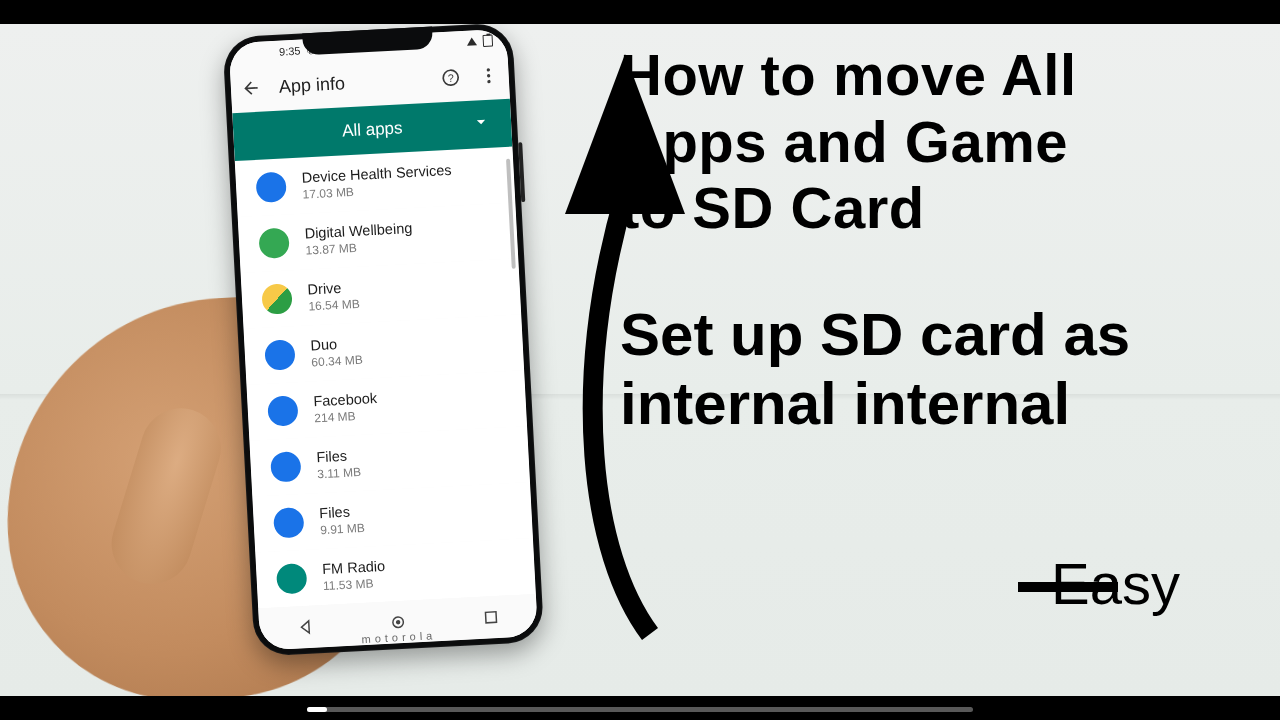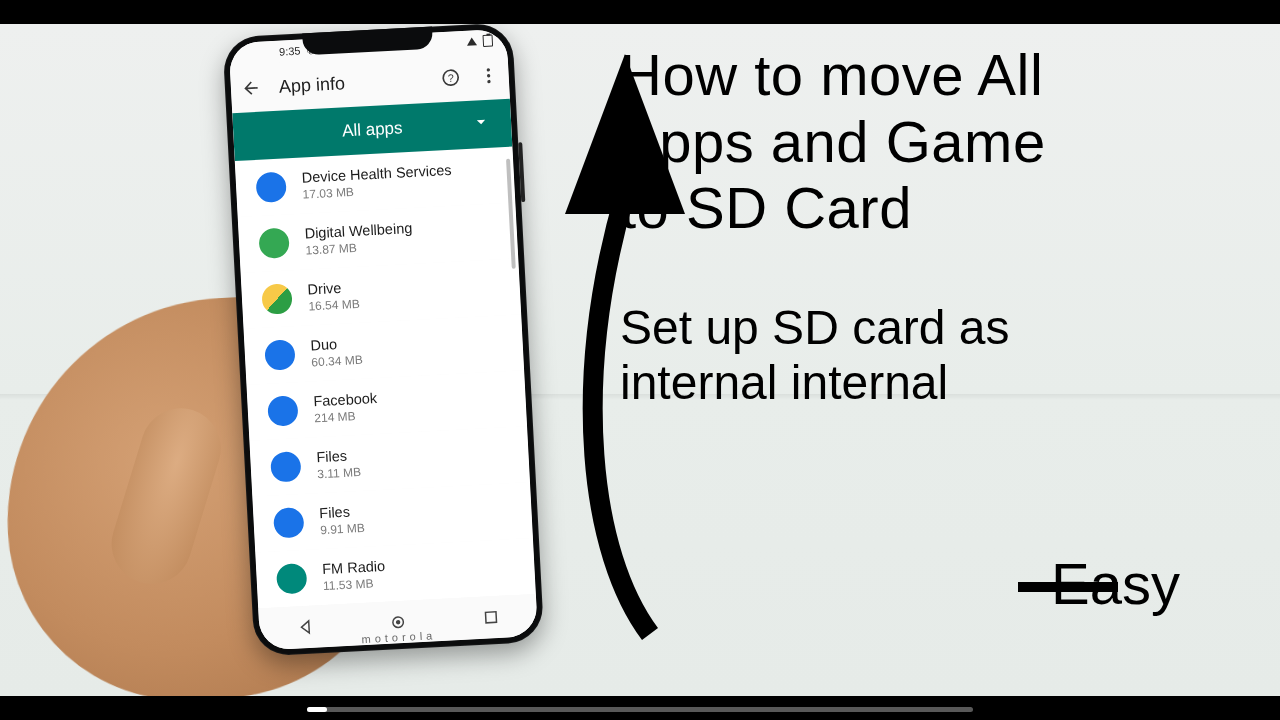--- a/index.html
+++ b/index.html
@@ -10,22 +10,22 @@
   .letterbox-bottom { bottom: 0; }
   .scene {
     position: absolute; top: 24px; left: 0; right: 0; bottom: 24px;
     background: linear-gradient(to bottom, #eef0ef 0%, #e8edea 55%, #e6ebe8 100%);
     overflow: hidden;
   }
   .table-edge { position: absolute; left: 0; right: 0; top: 55%; height: 6px; background: linear-gradient(to bottom, rgba(0,0,0,.06), rgba(0,0,0,0)); }
 
   
   .overlay { position: absolute; right: 40px; top: 18px; width: 620px; color: #000; }
-  .overlay h1 { font-size: 58px; font-weight: 400; line-height: 1.15; letter-spacing: .5px; }
-  .overlay h2 { font-size: 48px; font-weight: 400; line-height: 1.15; margin-top: 58px; }
+  .overlay h1 { font-size: 58px; font-weight: 700; line-height: 1.15; letter-spacing: .5px; }
+  .overlay h2 { font-size: 60px; font-weight: 700; line-height: 1.15; margin-top: 58px; }
   .overlay .easy { font-size: 58px; position: absolute; right: 60px; top: 508px; }
   .arrow1 {
     position: absolute; left: -110px; top: -8px; width: 260px; height: 620px;
     pointer-events: none;
   }
   .arrow2 {
     position: absolute; left: 380px; top: 515px; width: 120px; height: 60px;
     pointer-events: none;
   }
 

